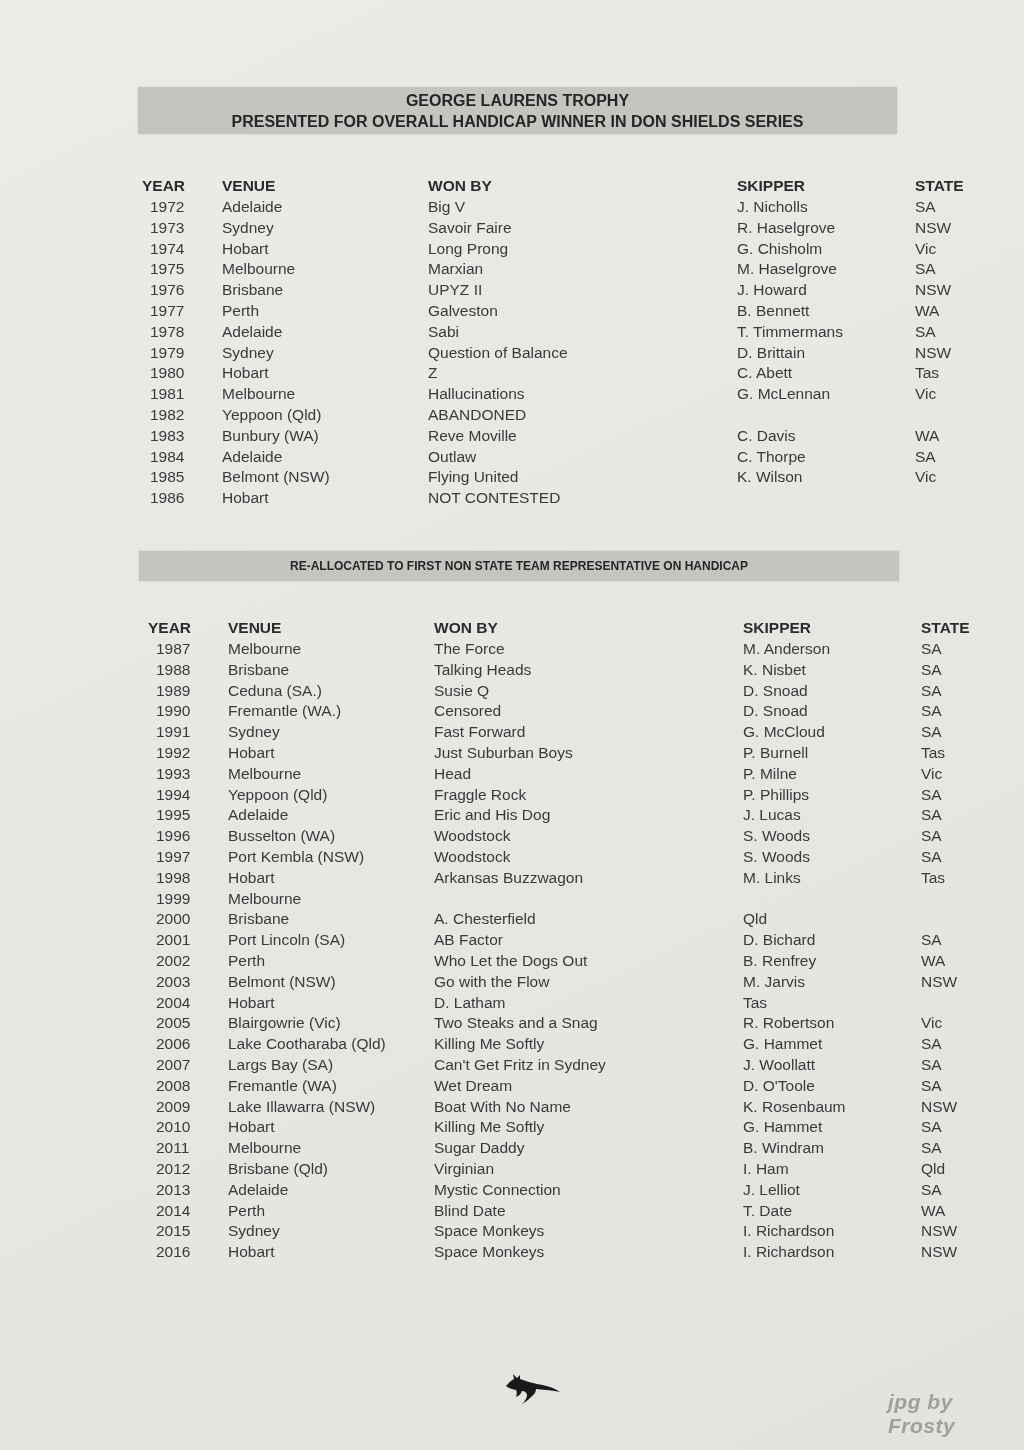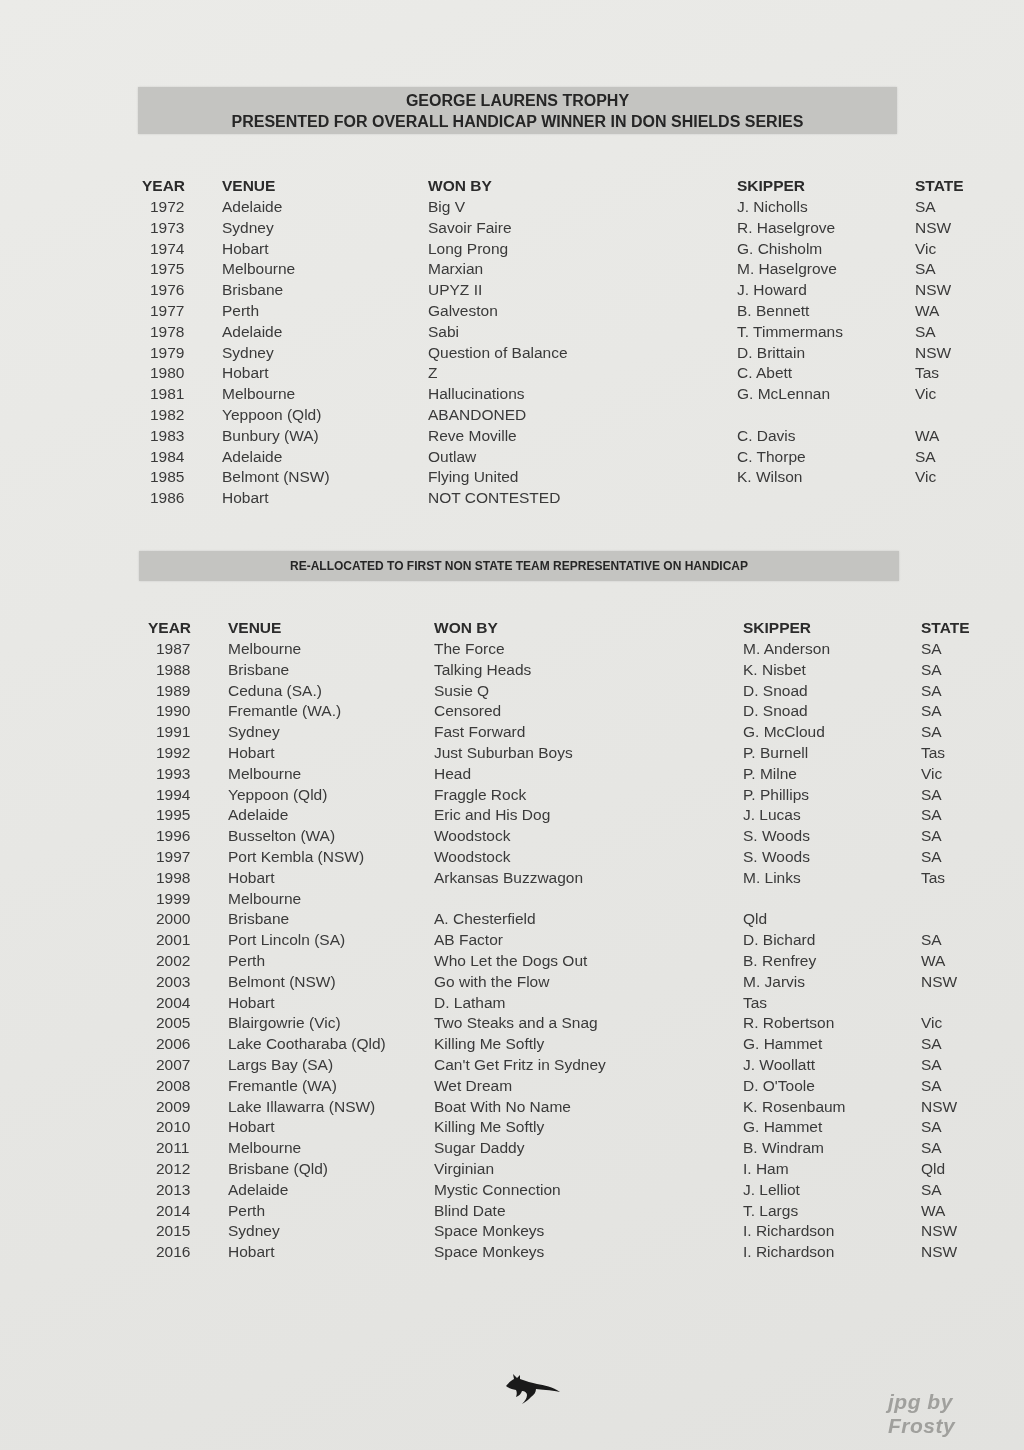--- a/index.html
+++ b/index.html
@@ -363,21 +363,21 @@
           <div class="t-cell c-year">2013</div>
           <div class="t-cell c-venue">Adelaide</div>
           <div class="t-cell c-won_by">Mystic Connection</div>
           <div class="t-cell c-skipper">J. Lelliot</div>
           <div class="t-cell c-state">SA</div>
         </div>
         <div class="t-row">
           <div class="t-cell c-year">2014</div>
           <div class="t-cell c-venue">Perth</div>
           <div class="t-cell c-won_by">Blind Date</div>
-          <div class="t-cell c-skipper">T. Largs</div>
+          <div class="t-cell c-skipper">T. Date</div>
           <div class="t-cell c-state">WA</div>
         </div>
         <div class="t-row">
           <div class="t-cell c-year">2015</div>
           <div class="t-cell c-venue">Sydney</div>
           <div class="t-cell c-won_by">Space Monkeys</div>
           <div class="t-cell c-skipper">I. Richardson</div>
           <div class="t-cell c-state">NSW</div>
         </div>
         <div class="t-row">

